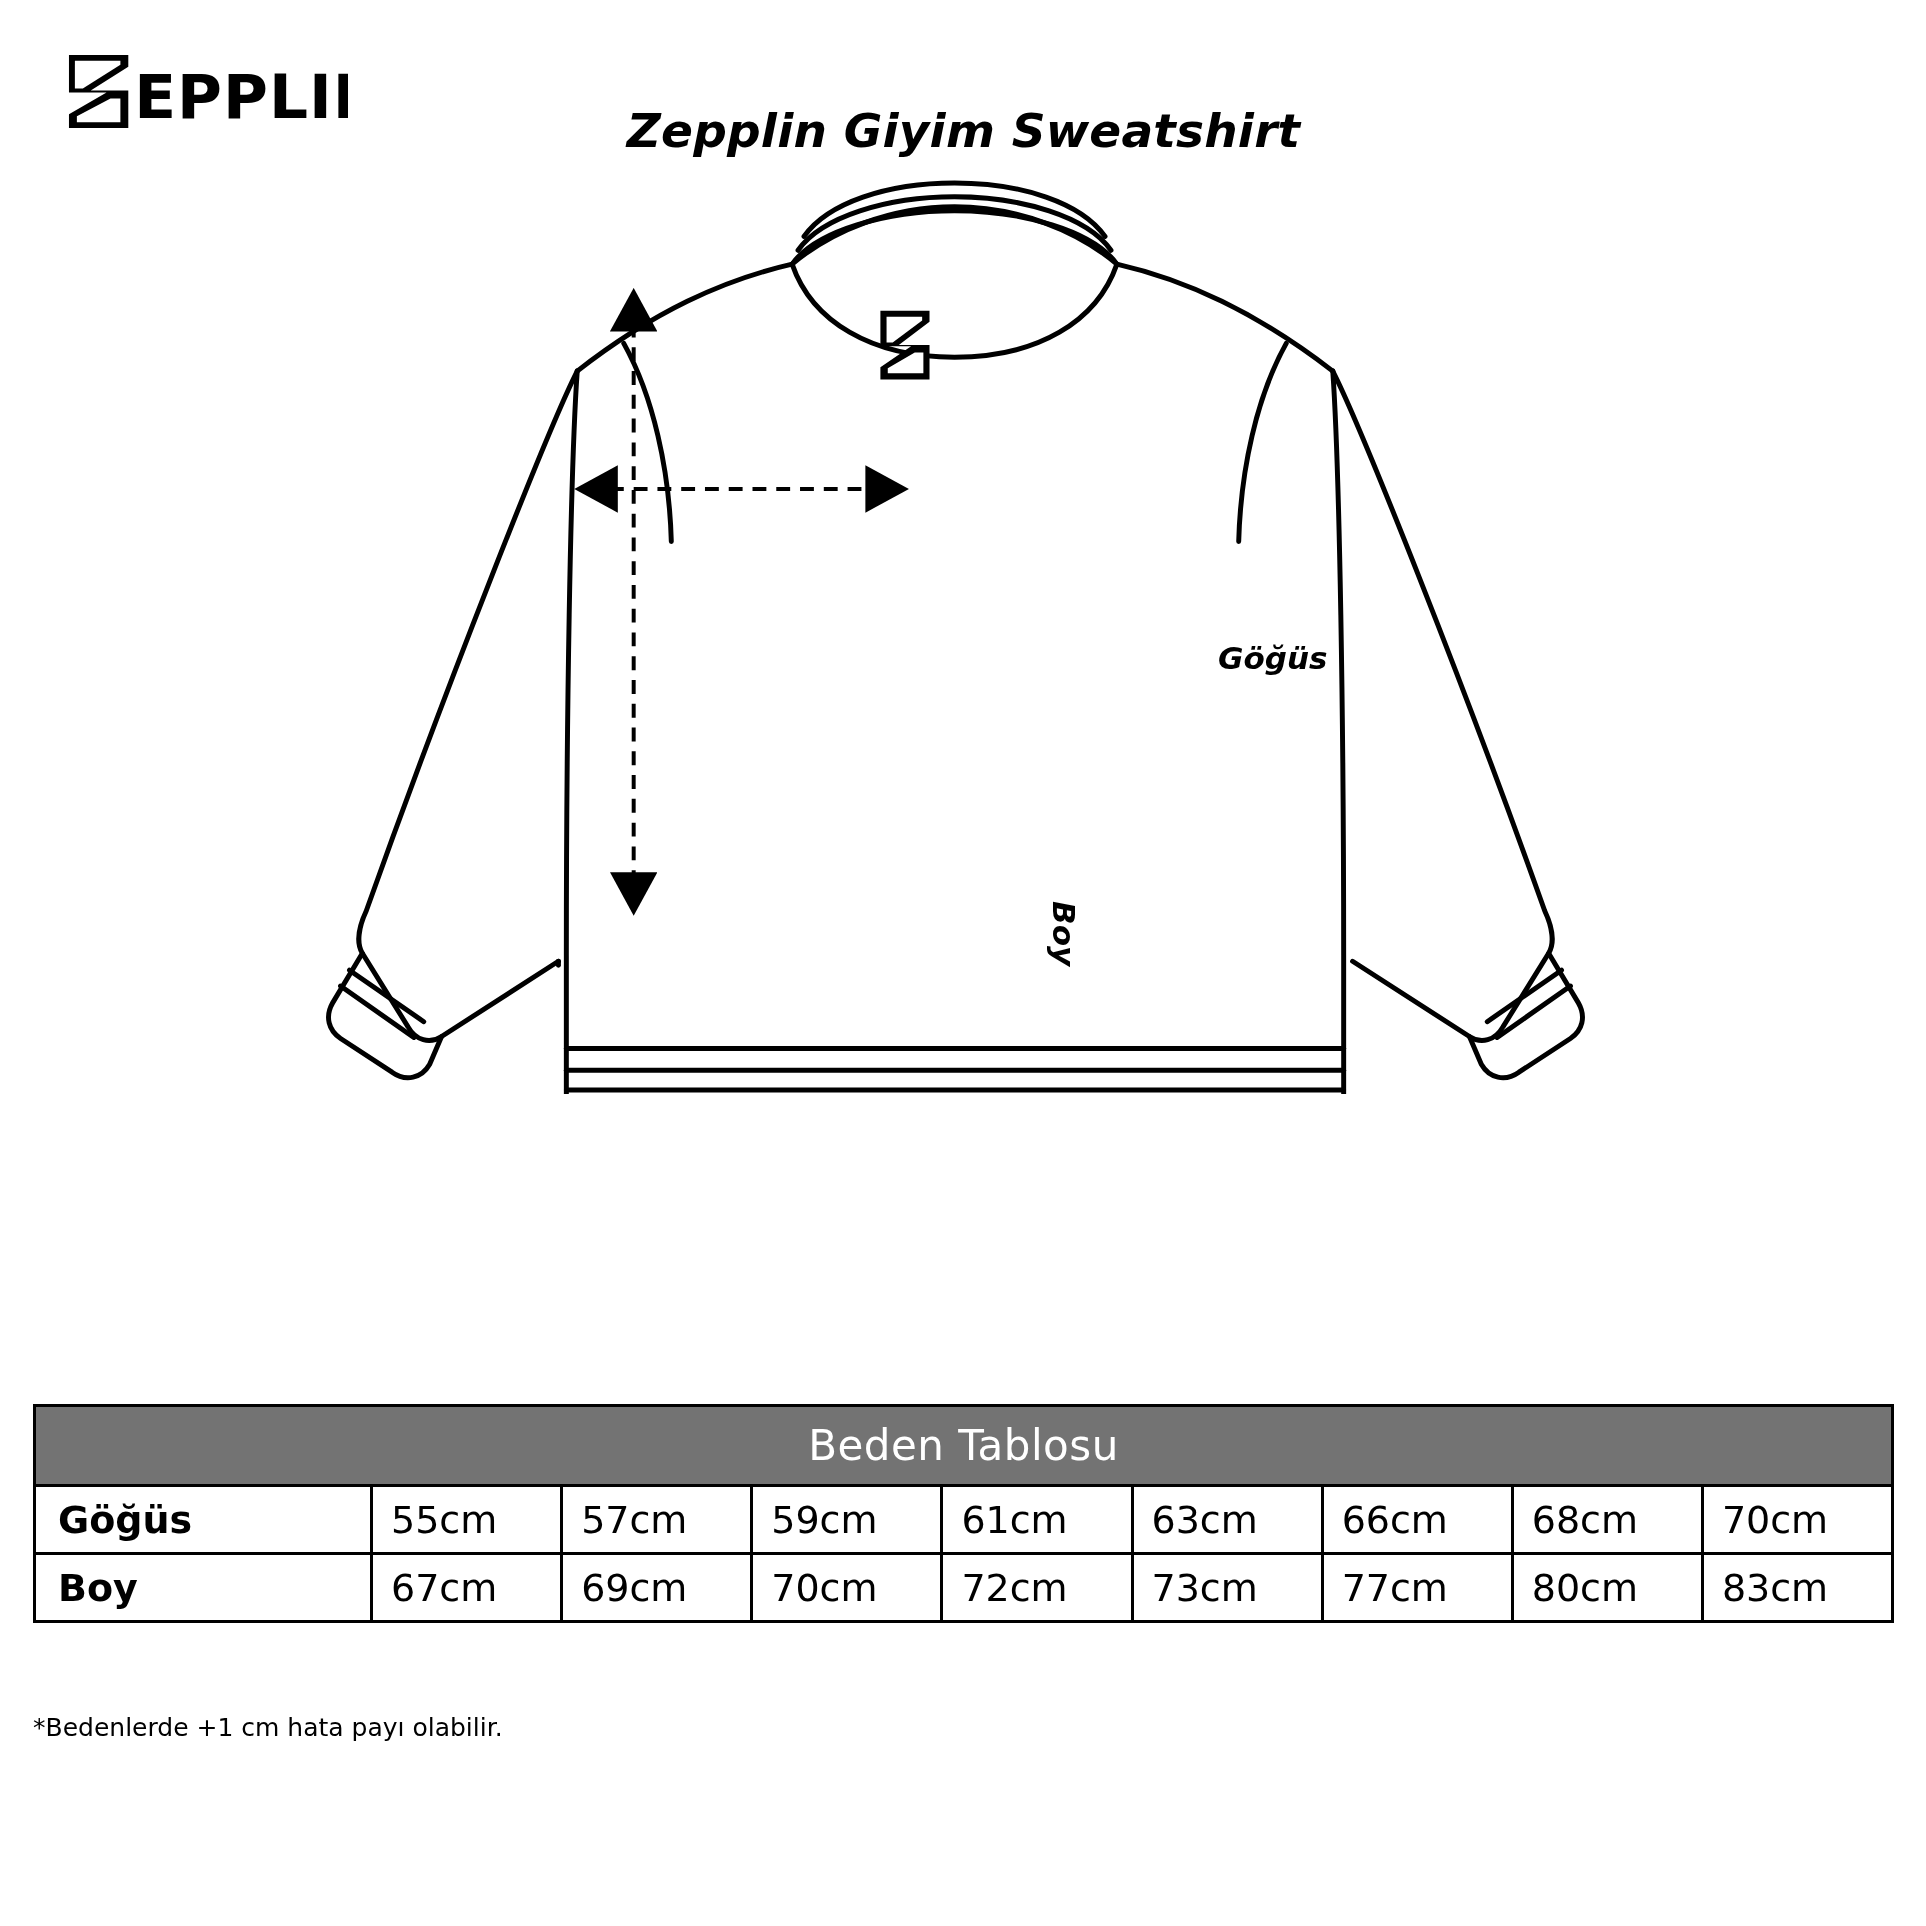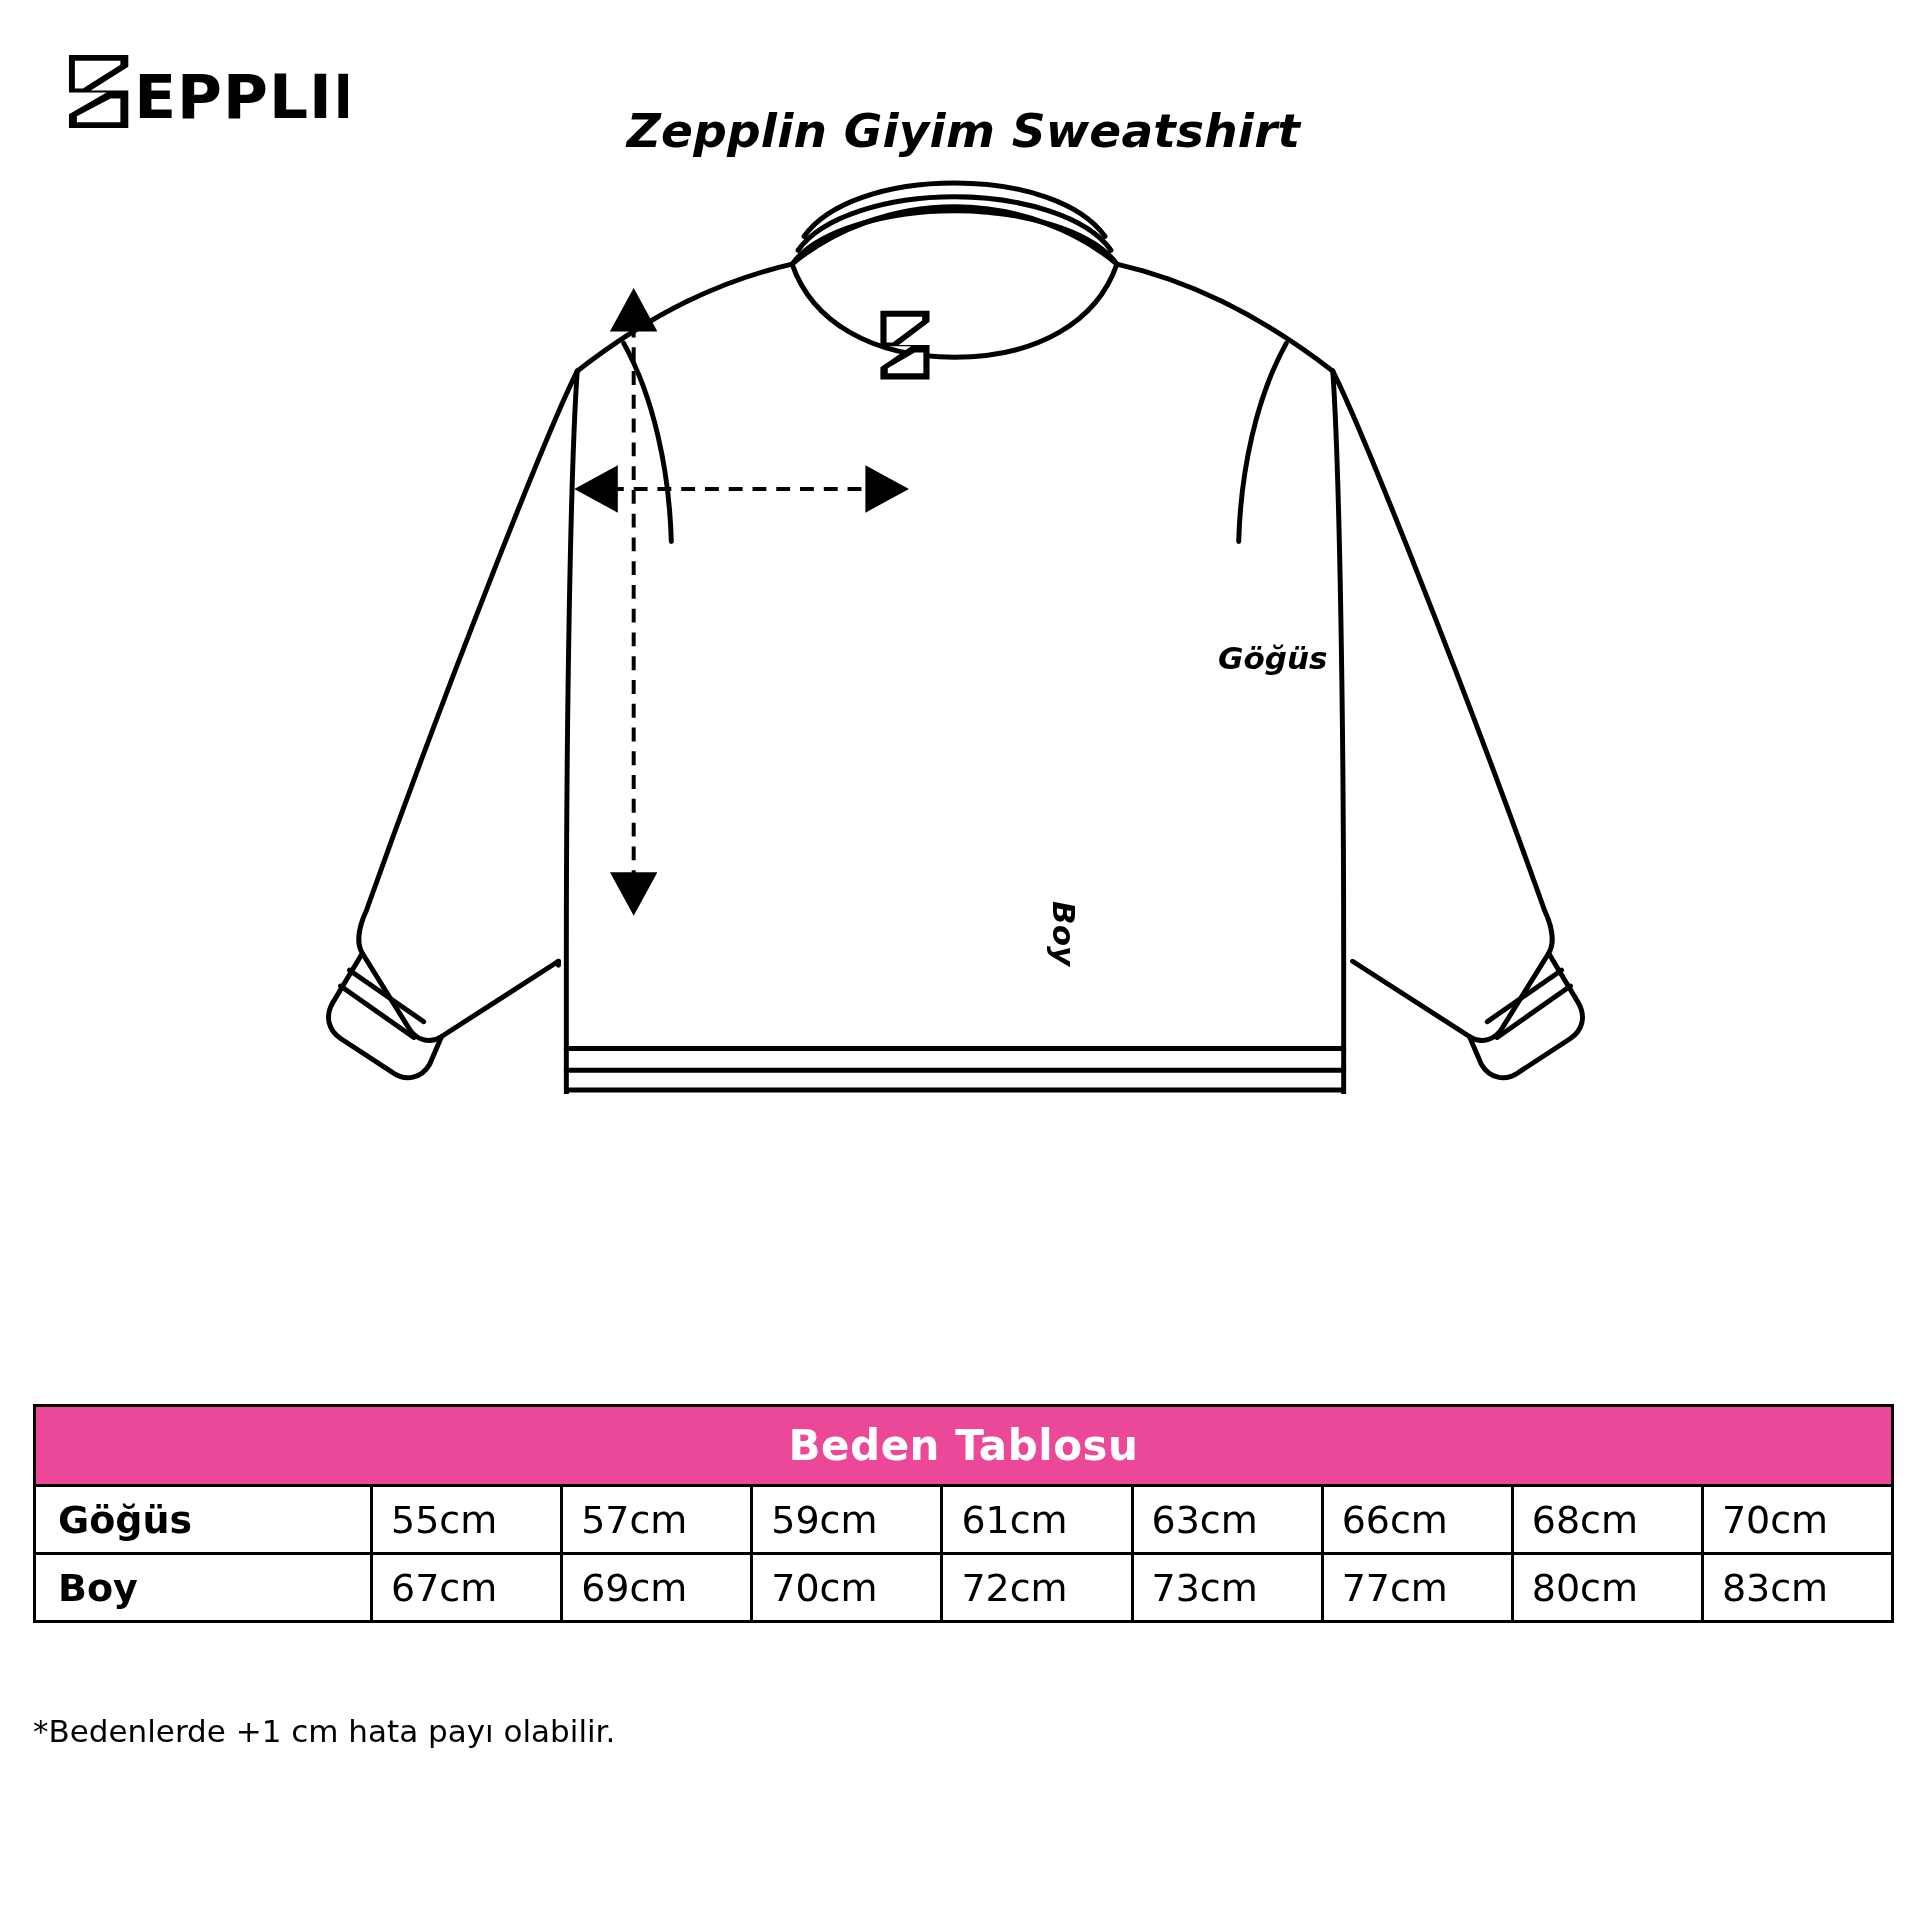--- a/index.html
+++ b/index.html
@@ -88,24 +88,24 @@
     width: 100%;
     table-layout: fixed;
   }
   table.size-table th,
   table.size-table td {
     border: 3px solid #000000;
     padding: 0;
     height: 65px;
   }
   .tbl-title {
-    background: #ec4899;
+    background: #737373;
     color: #ffffff;
     font-size: 42px;
-    font-weight: 700;
+    font-weight: 400;
     text-align: center;
     height: 77px !important;
     letter-spacing: 0.5px;
   }
   .hdr-label {
     font-size: 38px;
     font-weight: 700;
     text-align: left;
     padding-left: 22px !important;
   }
@@ -125,21 +125,21 @@
     font-weight: 400;
     text-align: left;
     padding-left: 18px !important;
   }
   col.c-label { width: 337px; }
 
   .footnote {
     position: absolute;
     left: 33px;
     top: 1713px;
-    font-size: 31px;
+    font-size: 25px;
     font-weight: 400;
   }
 </style>
 </head>
 <body>
 
 <div class="page">
 
   <div class="brand-logo">
     <svg viewBox="0 0 300 90" width="297" height="89" aria-hidden="true">

